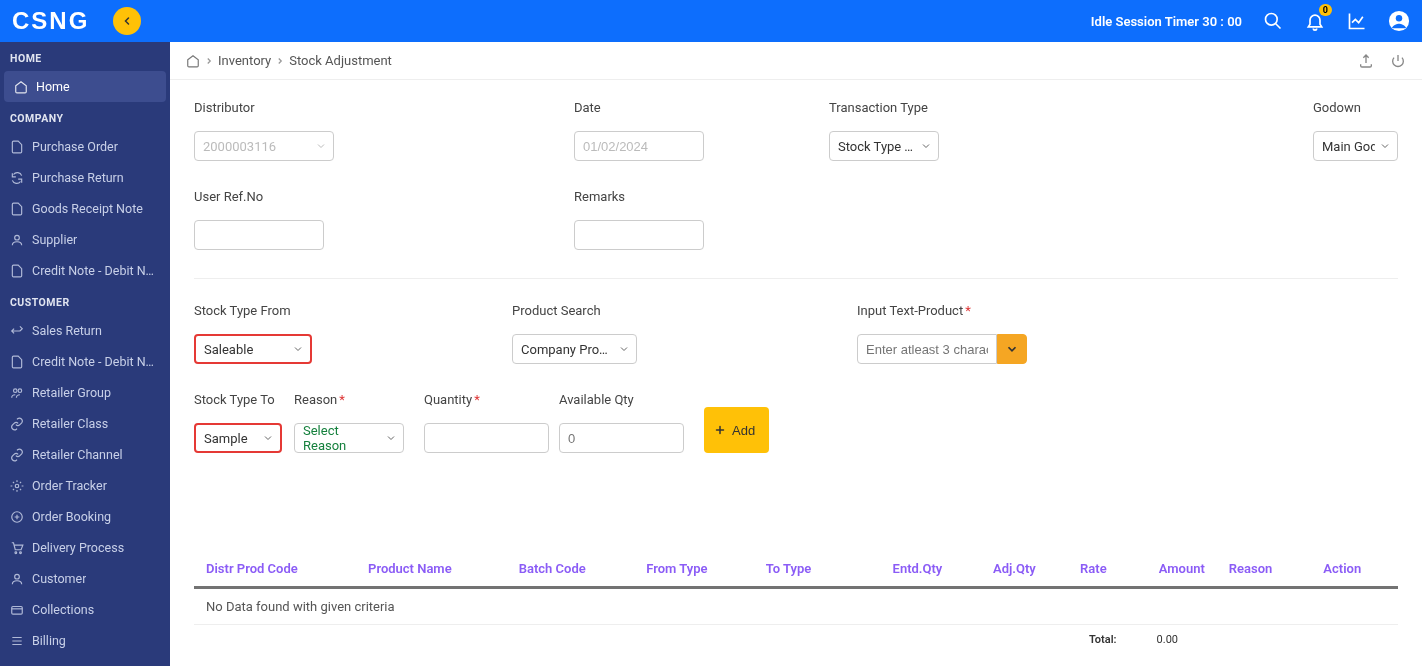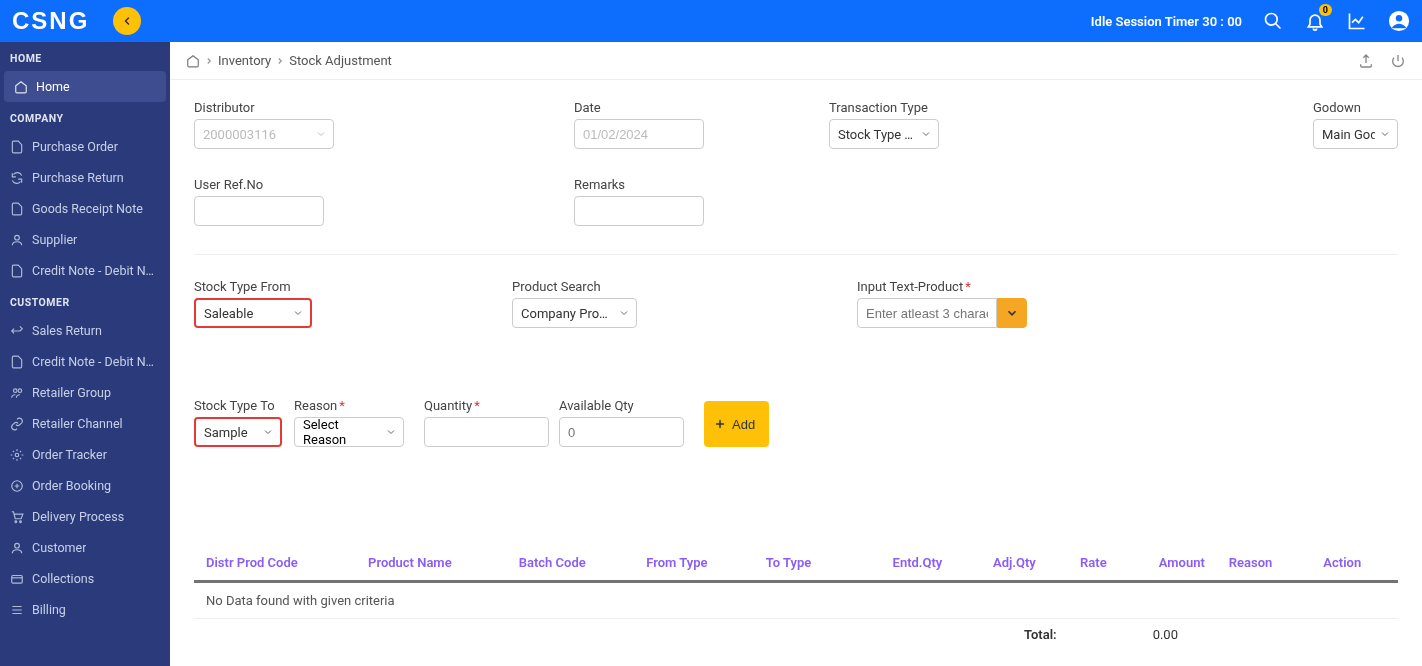--- a/index.html
+++ b/index.html
@@ -33,21 +33,21 @@
 .main::-webkit-scrollbar-track { background: #f0f0f0; }
 .main::-webkit-scrollbar-thumb { background: #c0c0c0; }
 .breadcrumb-bar { height: 38px; display: flex; align-items: center; padding: 0 16px; border-bottom: 1px solid #eee; }
 .breadcrumb { display: flex; align-items: center; gap: 4px; font-size: 13px; color: #555; }
 .breadcrumb span { cursor: pointer; }
 .breadcrumb-actions { margin-left: auto; display: flex; gap: 16px; }
 .breadcrumb-actions svg { cursor: pointer; }
 
 .content { padding: 20px 24px; }
 .form-row { display: flex; gap: 40px; margin-bottom: 28px; flex-wrap: wrap; }
-.field { display: flex; flex-direction: column; gap: 4px; }
+.field { display: flex; flex-direction: column; gap: 16px; }
 .field-label { font-size: 13px; color: #444; }
 .field-label .req { color: #d33; margin-left: 2px; }
 
 .select-box, .input-box { height: 30px; border: 1px solid #ccc; border-radius: 4px; padding: 0 8px; font-size: 13px; display: flex; align-items: center; background: #fff; position: relative; }
 .select-box { justify-content: space-between; cursor: pointer; padding-right: 22px; }
 .select-box .chev { position: absolute; right: 6px; }
 .select-box.disabled { color: #bbb; background: #fff; }
 .input-box input { border: none; outline: none; width: 100%; font-size: 13px; background: transparent; }
 .input-box.disabled input { color: #bbb; }
 .highlight-red { border: 2px solid #e53935 !important; }
@@ -59,21 +59,21 @@
 .add-btn { height: 46px; background: #ffc107; border: none; border-radius: 4px; padding: 0 14px 0 10px; font-size: 13px; display: inline-flex; align-items: center; gap: 6px; cursor: pointer; color: #333; font-weight: 500; }
 .add-btn svg { fill: #333; }
 
 hr.sep { border: none; border-top: 1px solid #eee; margin: 4px 0 24px 0; }
 
 
 .data-table { width: 100%; border-collapse: collapse; margin-top: 10px; }
 .data-table th { text-align: left; padding: 10px 12px; font-size: 13px; font-weight: 600; color: #8b5cf6; border-bottom: 3px solid #737373; background: #fff; }
 .data-table th.right { text-align: right; }
 .no-data { padding: 10px 12px; font-size: 13px; color: #555; border-bottom: 1px solid #eee; }
-.total-row { display: flex; justify-content: flex-end; padding: 8px 12px; gap: 96px; font-size: 13px; text-align: right; }
+.total-row { display: flex; justify-content: flex-end; padding: 8px 12px; gap: 40px; font-size: 11px; text-align: right; }
 .total-row .lbl { font-weight: 600; }
 
 
 .w140 { width: 140px; } .w130 { width: 130px; } .w110 { width: 110px; } .w85 { width: 85px; } .w125 { width: 125px; }
 </style>
 </head>
 <body>
 
 <div class="topbar">
   <div class="logo">CSNG</div>
@@ -171,20 +171,26 @@
         </svg>
       <span>Credit Note - Debit Note (...</span>
     </div>
     <div class="nav-item">
       <svg width="14" height="14" viewBox="0 0 24 24" fill="none" stroke="#c8d0e8" stroke-width="2">
           <circle cx="9" cy="8" r="3"></circle>
           <circle cx="17" cy="8" r="3"></circle>
           <path d="M3 20c0-3 3-5 6-5M11 20c0-3 3-5 6-5"></path>
         </svg>
       <span>Retailer Group</span>
+    </div>
+    <div class="nav-item">
+      <svg width="14" height="14" viewBox="0 0 24 24" fill="none" stroke="#c8d0e8" stroke-width="2">
+          <path d="M10 13a5 5 0 007 0l3-3a5 5 0 00-7-7l-1 1M14 11a5 5 0 00-7 0l-3 3a5 5 0 007 7l1-1"></path>
+        </svg>
+      <span>Retailer Class</span>
     </div>
     <div class="nav-item">
       <svg width="14" height="14" viewBox="0 0 24 24" fill="none" stroke="#c8d0e8" stroke-width="2">
           <path d="M10 13a5 5 0 007 0l3-3a5 5 0 00-7-7l-1 1M14 11a5 5 0 00-7 0l-3 3a5 5 0 007 7l1-1"></path>
         </svg>
       <span>Retailer Channel</span>
     </div>
     <div class="nav-item">
       <svg width="14" height="14" viewBox="0 0 24 24" fill="none" stroke="#c8d0e8" stroke-width="2">
           <circle cx="12" cy="12" r="3"></circle>
@@ -348,25 +354,25 @@
       <div class="form-row" style="align-items:flex-end;">
         <div class="field">
           <div class="field-label">Stock Type To</div>
           <div class="select-box highlight-red" style="width:88px;">
             <span>Sample</span>
             <svg class="chev" width="12" height="12" viewBox="0 0 24 24" fill="none" stroke="#666" stroke-width="2">
                 <path d="M6 9l6 6 6-6"></path>
               </svg>
           </div>
         </div>
-        <div class="field" style="margin-left:-28px;margin-top:42px;">
+        <div class="field" style="margin-left:-28px;">
           <div class="field-label">
             <span>Reason</span><span class="req">*</span>
           </div>
-          <div class="select-box" style="width:110px;color:#000000;">
+          <div class="select-box" style="width:110px;color:#15803d;">
             <span>Select Reason</span>
             <svg class="chev" width="12" height="12" viewBox="0 0 24 24" fill="none" stroke="#666" stroke-width="2">
                 <path d="M6 9l6 6 6-6"></path>
               </svg>
           </div>
         </div>
         <div class="field" style="margin-left:-20px;">
           <div class="field-label">
             <span>Quantity</span><span class="req">*</span>
           </div>

